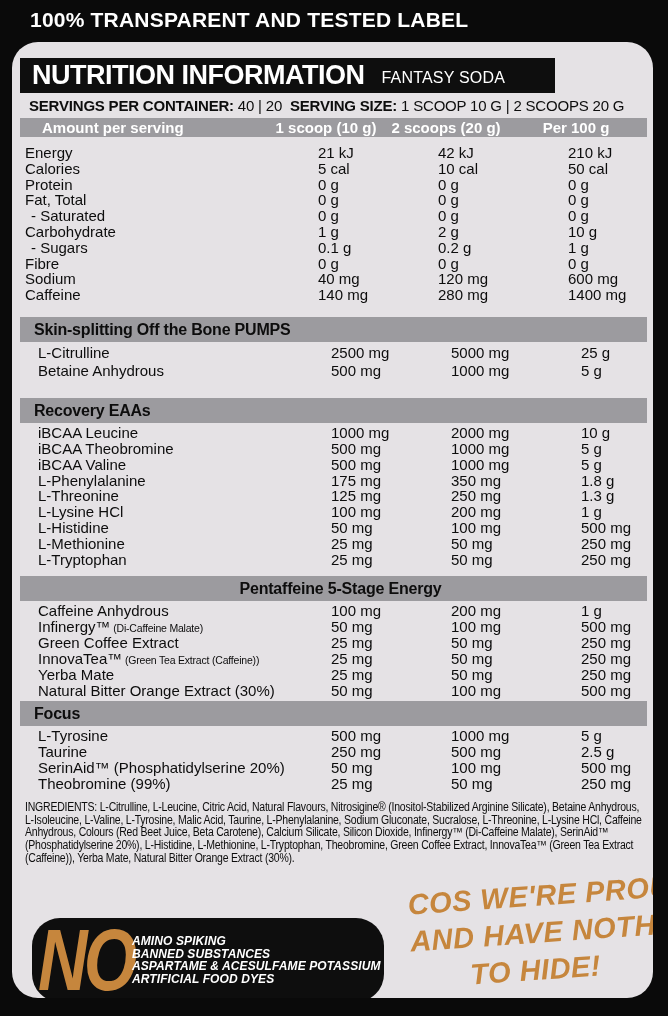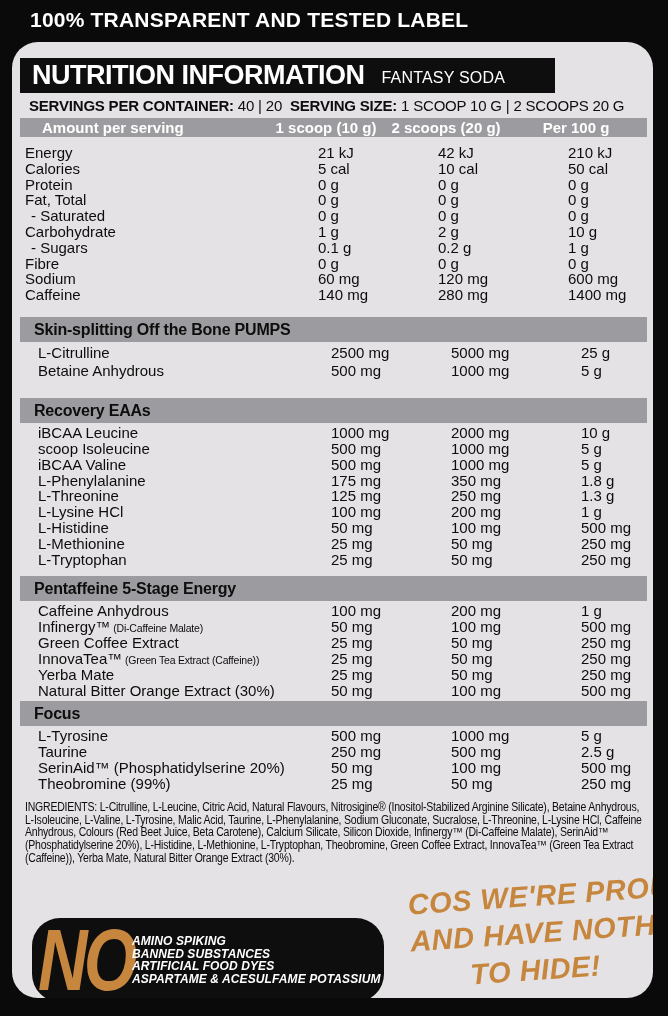--- a/index.html
+++ b/index.html
@@ -112,21 +112,21 @@
           <span class="v3">1 g</span>
         </div>
         <div class="row">
           <span class="lbl">Fibre</span>
           <span class="v1">0 g</span>
           <span class="v2">0 g</span>
           <span class="v3">0 g</span>
         </div>
         <div class="row">
           <span class="lbl">Sodium</span>
-          <span class="v1">60 mg</span>
+          <span class="v1">40 mg</span>
           <span class="v2">120 mg</span>
           <span class="v3">600 mg</span>
         </div>
         <div class="row">
           <span class="lbl">Caffeine</span>
           <span class="v1">140 mg</span>
           <span class="v2">280 mg</span>
           <span class="v3">1400 mg</span>
         </div>
       </div>
@@ -151,21 +151,21 @@
         <div class="section sec1" style="top: 356px;">
           <div class="secbar"><span>Recovery EAAs</span></div>
           <div class="rows" style="position: relative; top: 27px;">
             <div class="row">
               <span class="lbl">iBCAA Leucine</span>
               <span class="v1">1000 mg</span>
               <span class="v2">2000 mg</span>
               <span class="v3">10 g</span>
             </div>
             <div class="row">
-              <span class="lbl">scoop Isoleucine</span>
+              <span class="lbl">iBCAA Theobromine</span>
               <span class="v1">500 mg</span>
               <span class="v2">1000 mg</span>
               <span class="v3">5 g</span>
             </div>
             <div class="row">
               <span class="lbl">iBCAA Valine</span>
               <span class="v1">500 mg</span>
               <span class="v2">1000 mg</span>
               <span class="v3">5 g</span>
             </div>
@@ -200,21 +200,21 @@
               <span class="v3">250 mg</span>
             </div>
             <div class="row">
               <span class="lbl">L-Tryptophan</span>
               <span class="v1">25 mg</span>
               <span class="v2">50 mg</span>
               <span class="v3">250 mg</span>
             </div>
           </div>
         </div>
-        <div class="section sec2" style="top: 534px;">
+        <div class="section sec2" style="top: 534px; text-align: center;">
           <div class="secbar"><span>Pentaffeine 5-Stage Energy</span></div>
           <div class="rows" style="position: relative; top: 27px;">
             <div class="row">
               <span class="lbl">Caffeine Anhydrous</span>
               <span class="v1">100 mg</span>
               <span class="v2">200 mg</span>
               <span class="v3">1 g</span>
             </div>
             <div class="row">
               <span class="lbl">Infinergy™<span class="note"> (Di-Caffeine Malate)</span></span>
@@ -279,22 +279,22 @@
         </div>
       </div>
 
     <p class="ingredients">INGREDIENTS: L-Citrulline, L-Leucine, Citric Acid, Natural Flavours, Nitrosigine® (Inositol-Stabilized Arginine Silicate), Betaine Anhydrous, L-Isoleucine, L-Valine, L-Tyrosine, Malic Acid, Taurine, L-Phenylalanine, Sodium Gluconate, Sucralose, L-Threonine, L-Lysine HCl, Caffeine Anhydrous, Colours (Red Beet Juice, Beta Carotene), Calcium Silicate, Silicon Dioxide, Infinergy™ (Di-Caffeine Malate), SerinAid™ (Phosphatidylserine 20%), L-Histidine, L-Methionine, L-Tryptophan, Theobromine, Green Coffee Extract, InnovaTea™ (Green Tea Extract (Caffeine)), Yerba Mate, Natural Bitter Orange Extract (30%).</p>
 
     <div class="nobox">
       <span class="no-big">NO</span>
       <div class="nolist" id="no-items">
           <div class="noitem">AMINO SPIKING</div>
           <div class="noitem">BANNED SUBSTANCES</div>
+          <div class="noitem">ASPARTAME &amp; ACESULFAME POTASSIUM</div>
           <div class="noitem">ARTIFICIAL FOOD DYES</div>
-          <div class="noitem">ASPARTAME &amp; ACESULFAME POTASSIUM</div>
         </div>
     </div>
 
     <div class="tagline" id="tagline">
         <div>COS WE'RE PROUD</div>
         <div>AND HAVE NOTHING</div>
         <div>TO HIDE!</div>
       </div>
   </div>
 </div>

